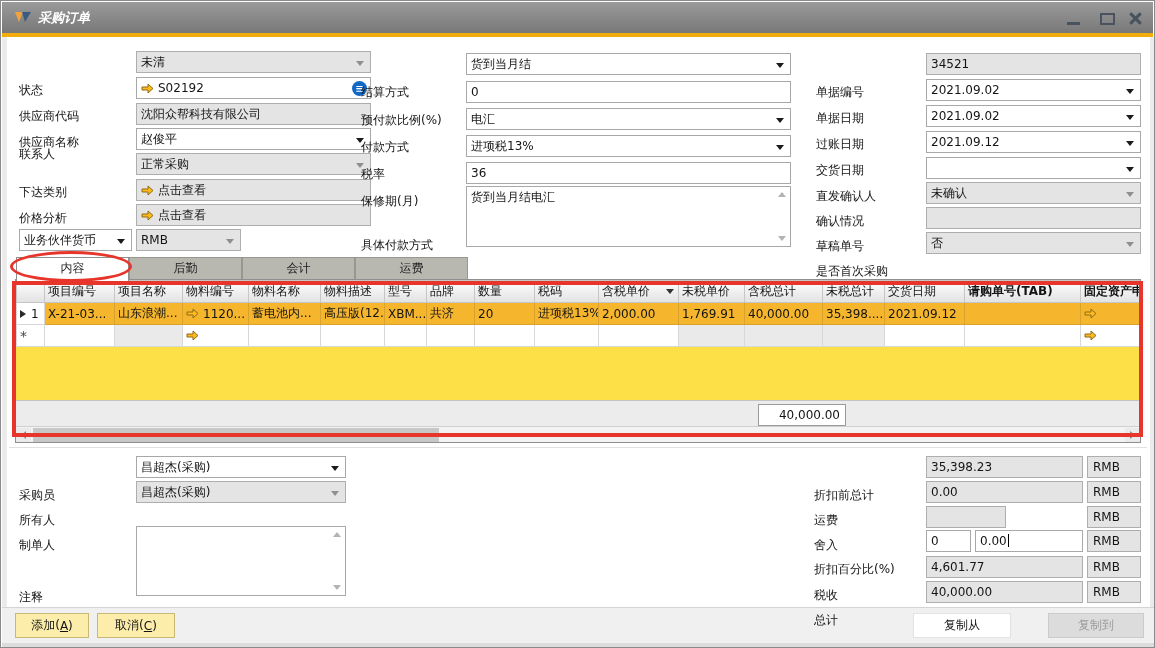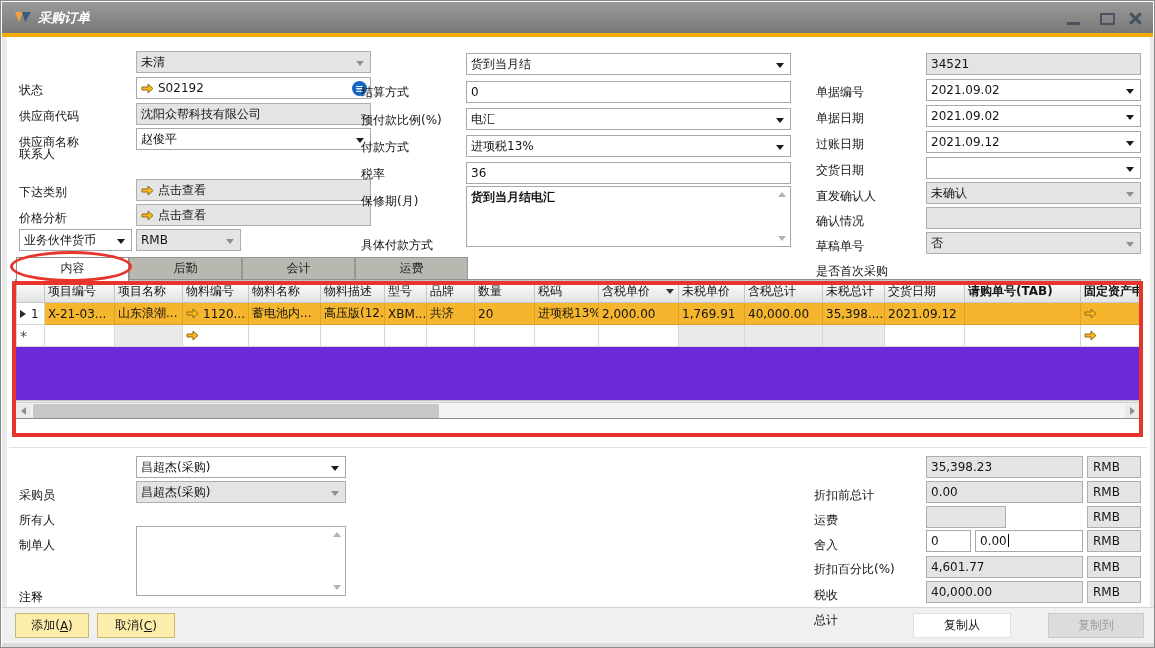--- a/index.html
+++ b/index.html
@@ -22,30 +22,30 @@
   #strip-l{left:1px;top:36px;width:5px;height:606px;}
   #strip-r{left:1149px;top:36px;width:5px;height:606px;}
   #strip-b{left:1px;top:642px;width:1153px;height:5px;background:#dcdcdc;}
   #footer{position:absolute;left:1px;top:606px;width:1153px;height:36px;background:#f0f0f0;border-top:1px solid #d4d4d4;}
   
   .lbl{position:absolute;height:22px;line-height:22px;white-space:nowrap;margin-top:28px;}
   .fld{position:absolute;height:22px;box-sizing:border-box;border:1px solid #a8a8a8;background:#fff;display:flex;align-items:center;padding:0 4px;white-space:nowrap;overflow:hidden;}
   .fld.gray{background:#e4e4e4;border-color:#aeaeae;}
   .tri{position:absolute;right:6px;top:9px;width:0;height:0;border-left:4px solid transparent;border-right:4px solid transparent;border-top:5px solid #1b1b1b;}
   .tri.dis{border-top-color:#8f8f8f;}
-  .txa{position:absolute;box-sizing:border-box;border:1px solid #a8a8a8;background:#fff;padding:2px 26px 2px 4px;overflow:hidden;font-weight:bold;}
+  .txa{position:absolute;box-sizing:border-box;border:1px solid #a8a8a8;background:#fff;padding:2px 26px 2px 4px;overflow:hidden;}
   .sup{position:absolute;right:4px;top:5px;width:0;height:0;border-left:4px solid transparent;border-right:4px solid transparent;border-bottom:5px solid #b3b3b3;}
   .sdn{position:absolute;right:4px;bottom:5px;width:0;height:0;border-left:4px solid transparent;border-right:4px solid transparent;border-top:5px solid #b3b3b3;}
   .blue-icon{position:absolute;right:3px;top:3px;width:15px;height:15px;border-radius:50%;background:#1268c3;color:#fff;font-size:10px;line-height:15px;text-align:center;font-weight:bold;}
   .larr{margin-right:4px;flex:none;}
   
   .tab{position:absolute;top:256px;width:113px;height:23px;box-sizing:border-box;background:#b9b8b0;border:1px solid #97978f;text-align:center;line-height:21px;color:#1d1d1d;}
   .tab.active{background:#fff;height:24px;border-color:#8f8f8f;border-bottom:none;z-index:6;}
   
-  #grid{position:absolute;left:14px;top:278px;width:1126px;height:140px;border:1px solid #8f8f8f;background:#6d28d9;box-sizing:border-box;overflow:hidden;}
+  #grid{position:absolute;left:14px;top:278px;width:1126px;height:164px;border:1px solid #8f8f8f;background:#fde047;box-sizing:border-box;overflow:hidden;}
   #grid table{border-collapse:collapse;table-layout:fixed;width:1124px;}
   #grid th{height:21px;background:linear-gradient(#fdfdfd,#e2e2e2);border:1px solid #c6c6c6;font-weight:400;text-align:left;padding:0 3px;overflow:hidden;white-space:nowrap;font-size:12px;position:relative;}
   #grid th.b{font-weight:700;}
   #grid td{height:21px;border:1px solid #d8d8d8;padding:0 3px;overflow:hidden;white-space:nowrap;font-size:12px;background:#fff;}
   #grid tr.hl td{background:#F5B52D;border-color:#d9a32b;}
   #grid tr.hl td.selc{background:#fff;border-color:#d8d8d8;}
   #grid td.g{background:#eaeaea;}
   .num{text-align:left;}
   .play{width:0;height:0;border-top:4px solid transparent;border-bottom:4px solid transparent;border-left:6px solid #2b2b2b;display:inline-block;margin-right:5px;}
   .hdr-tri{position:absolute;right:4px;top:8px;width:0;height:0;border-left:4px solid transparent;border-right:4px solid transparent;border-top:5px solid #333;}
@@ -120,20 +120,24 @@
       <span>沈阳众帮科技有限公司</span>
     </div>
 
   <span class="lbl" style="left:18px;top:114px">联系人</span>
   <div class="fld" style="left:135px;top:127px;width:235px">
       <span>赵俊平</span>
       <i class="tri"></i>
     </div>
 
   <span class="lbl" style="left:18px;top:152px">下达类别</span>
+  <div class="fld gray" style="left:135px;top:152px;width:235px">
+      <span>正常采购</span>
+      <i class="tri dis"></i>
+    </div>
 
   <span class="lbl" style="left:18px;top:178px">价格分析</span>
   <div class="fld gray" style="left:135px;top:178px;width:235px">
     <svg class="larr" width="13" height="11" viewBox="0 0 13 11">
         <polygon points="1,4 7,4 7,1 12,5.5 7,10 7,7 1,7" fill="#FFB81C" stroke="#8a6d1a" stroke-width="1"></polygon>
       </svg>
     <span>点击查看</span>
   </div>
 
   <span class="lbl" style="left:18px;top:203px">货到当月结</span>

